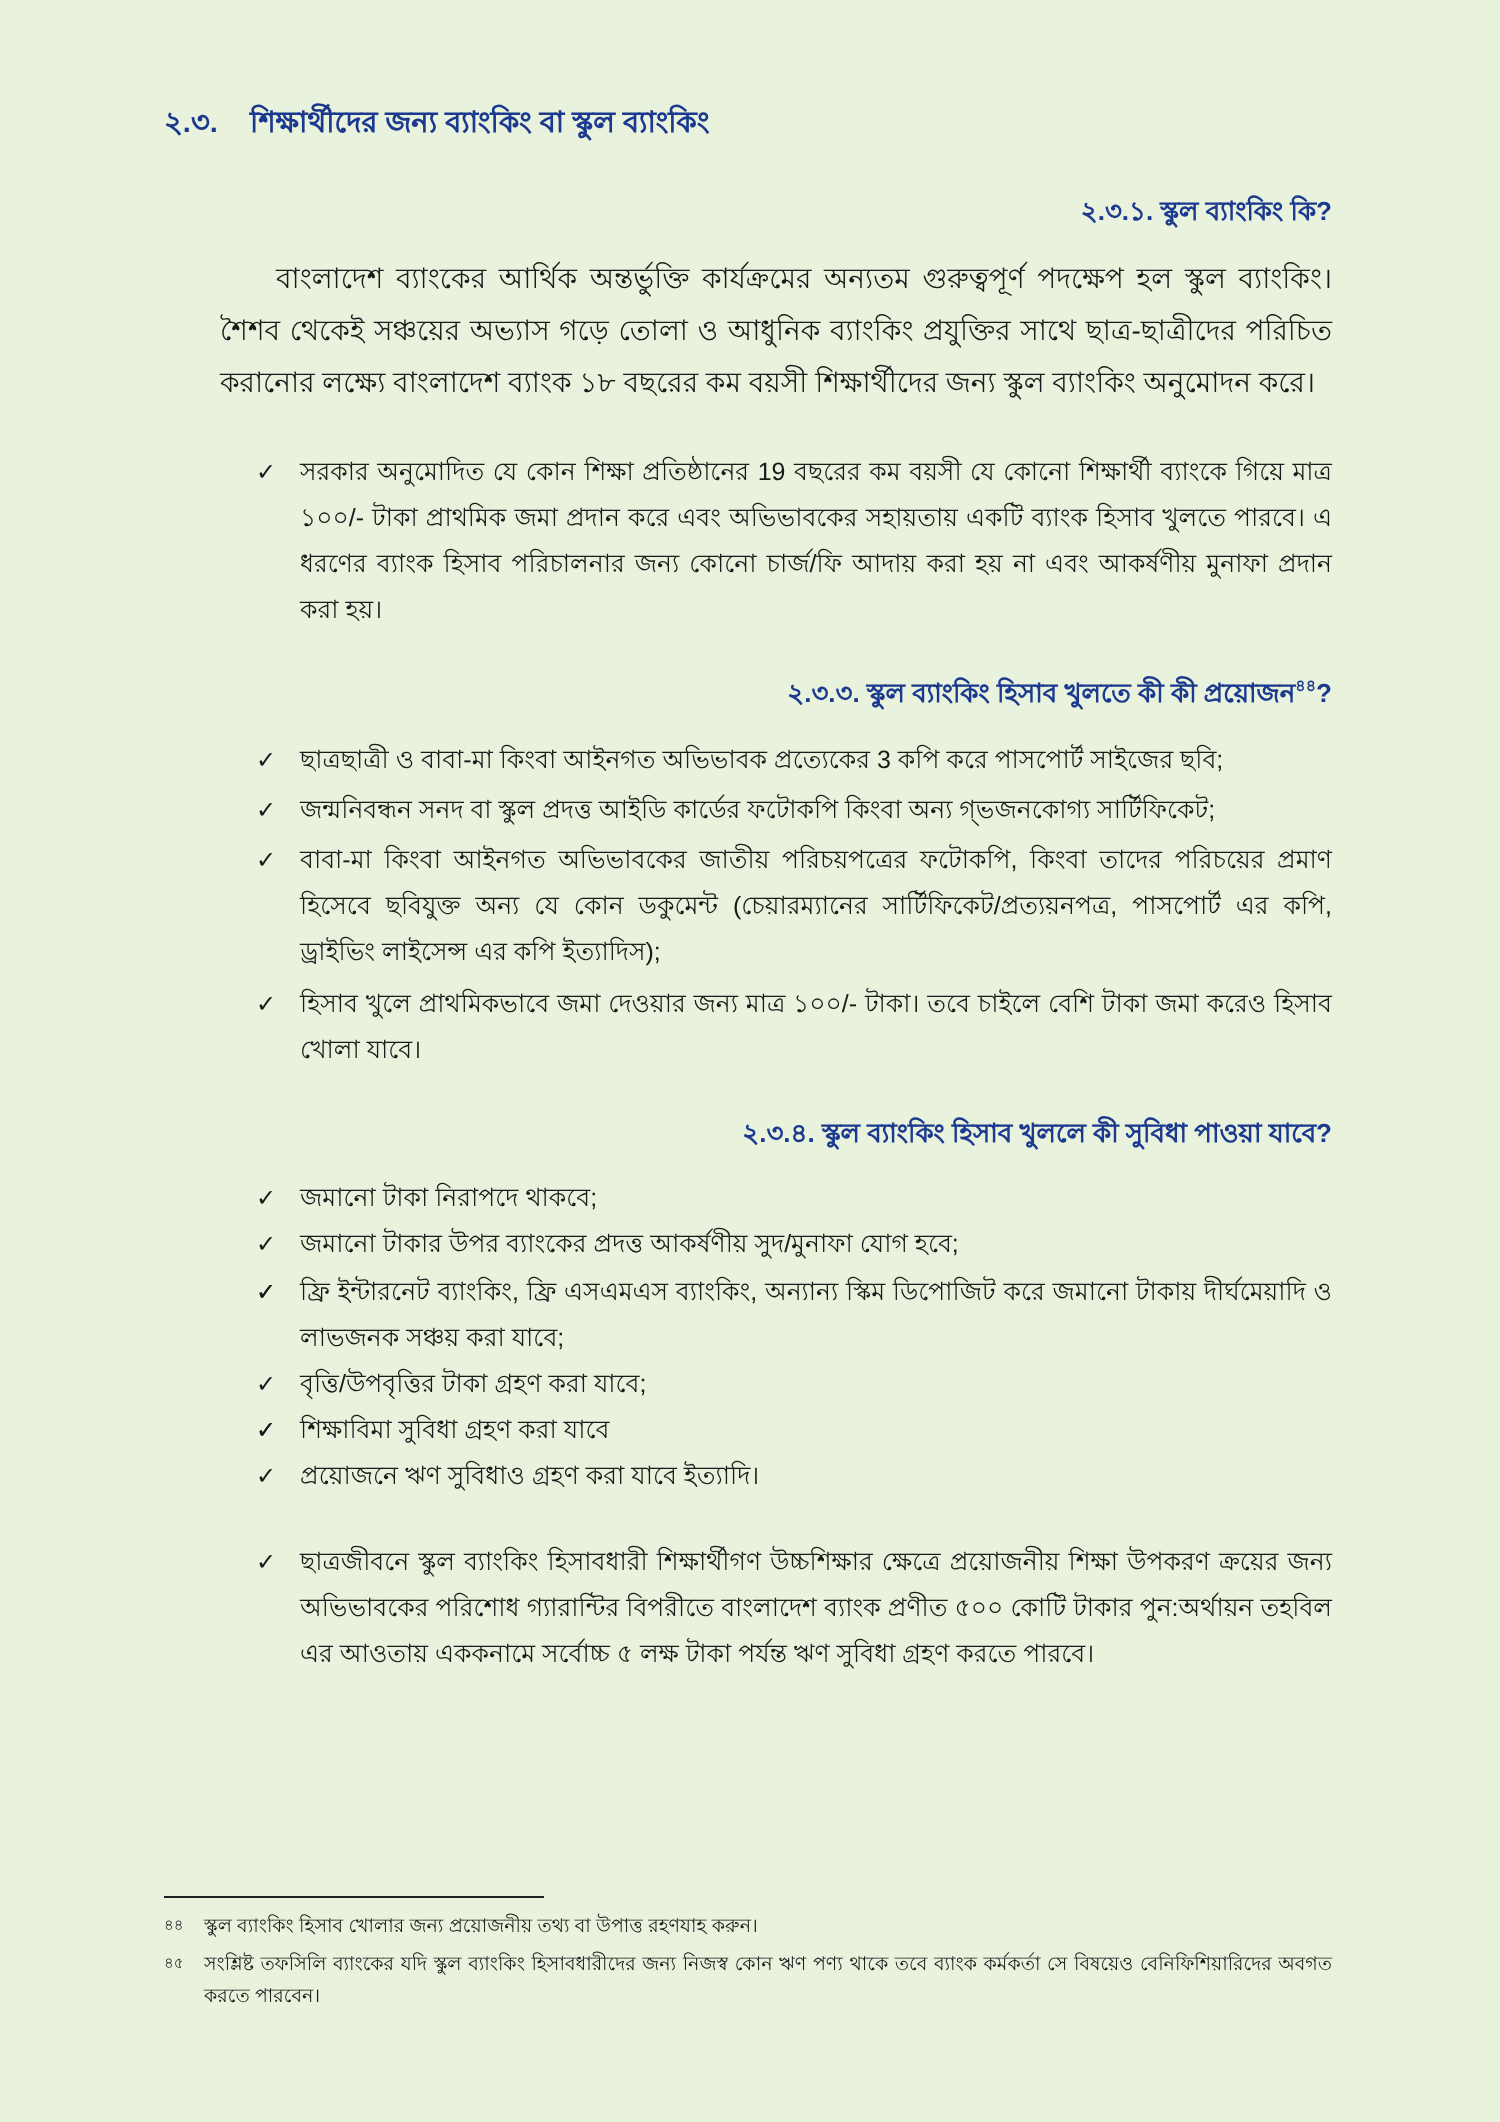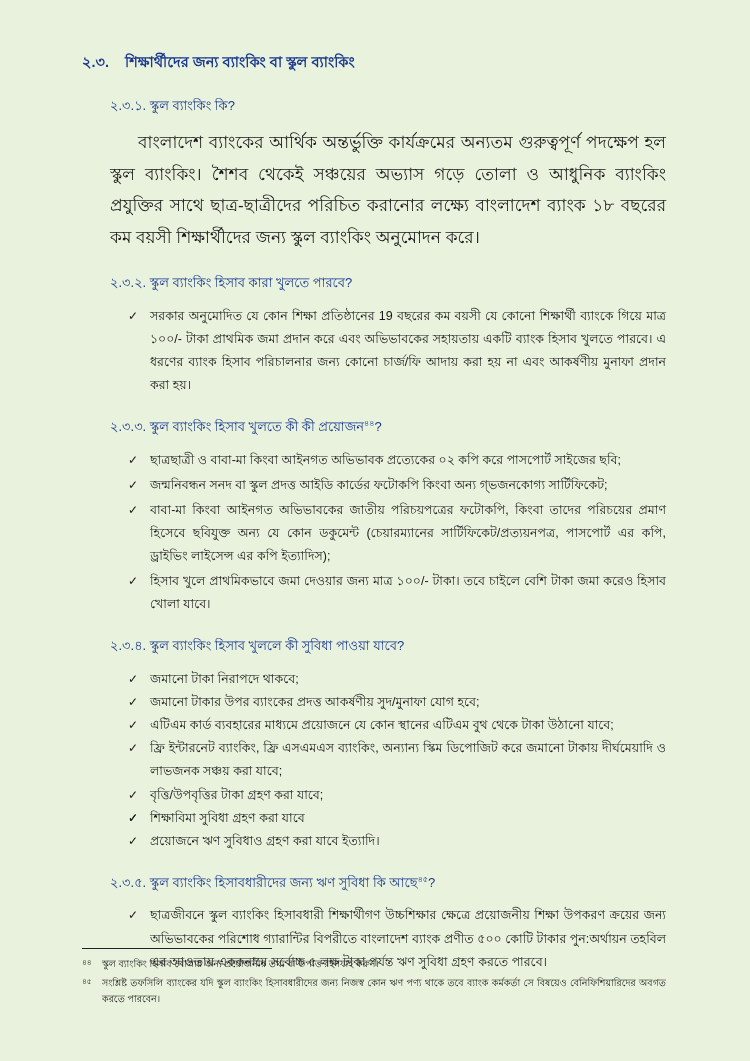--- a/index.html
+++ b/index.html
@@ -31,28 +31,29 @@
   }
   h2.section-title {
     font-size: 14.5px;
     font-weight: bold;
     color: #1b3a8f;
     margin: 0 0 22px 0;
     line-height: 1.5;
   }
   h3.sub-title {
     font-size: 13px;
-    font-weight: normal;
+    font-weight: bold;
     color: #1b3a8f;
     margin: 0 0 12px 0;
     padding-left: 28px;
     line-height: 1.5;
+    text-align: right;
   }
   .para {
-    font-size: 17px;
+    font-size: 14px;
     line-height: 1.85;
     text-align: justify;
     margin: 0 0 20px 0;
     padding-left: 28px;
     text-indent: 28px;
   }
   ul.bullets {
     list-style: none;
     margin: 0 0 20px 0;
     padding: 0 0 0 46px;
@@ -118,35 +119,34 @@
 
     <h2 class="section-title">
       <span>২.৩.</span>
       &nbsp;&nbsp;
       <span>শিক্ষার্থীদের জন্য ব্যাংকিং বা স্কুল ব্যাংকিং</span>
     </h2>
 
     <h3 class="sub-title">২.৩.১. স্কুল ব্যাংকিং কি?</h3>
     <p class="para">বাংলাদেশ ব্যাংকের আর্থিক অন্তর্ভুক্তি কার্যক্রমের অন্যতম গুরুত্বপূর্ণ পদক্ষেপ হল স্কুল ব্যাংকিং। শৈশব থেকেই সঞ্চয়ের অভ্যাস গড়ে তোলা ও আধুনিক ব্যাংকিং প্রযুক্তির সাথে ছাত্র-ছাত্রীদের পরিচিত করানোর লক্ষ্যে বাংলাদেশ ব্যাংক ১৮ বছরের কম বয়সী শিক্ষার্থীদের জন্য স্কুল ব্যাংকিং অনুমোদন করে।</p>
 
-    <h3 class="sub-title">২.৩.২. স্কুল ব্যাংকিং হিসাব কারা খুলতে পারবে?</h3>
     <ul class="bullets">
       <li>
         <span class="tick">✓</span>
         <span>সরকার অনুমোদিত যে কোন শিক্ষা প্রতিষ্ঠানের 19 বছরের কম বয়সী যে কোনো শিক্ষার্থী ব্যাংকে গিয়ে মাত্র ১০০/- টাকা প্রাথমিক জমা প্রদান করে এবং অভিভাবকের সহায়তায় একটি ব্যাংক হিসাব খুলতে পারবে। এ ধরণের ব্যাংক হিসাব পরিচালনার জন্য কোনো চার্জ/ফি আদায় করা হয় না এবং আকর্ষণীয় মুনাফা প্রদান করা হয়।</span>
       </li>
     </ul>
 
     <h3 class="sub-title">
       <span>২.৩.৩. স্কুল ব্যাংকিং হিসাব খুলতে কী কী প্রয়োজন</span><sup class="fn">৪৪</sup><span>?</span>
     </h3>
     <ul class="bullets">
       <li>
         <span class="tick">✓</span>
-        <span>ছাত্রছাত্রী ও বাবা-মা কিংবা আইনগত অভিভাবক প্রত্যেকের ০২ কপি করে পাসপোর্ট সাইজের ছবি;</span>
+        <span>ছাত্রছাত্রী ও বাবা-মা কিংবা আইনগত অভিভাবক প্রত্যেকের 3 কপি করে পাসপোর্ট সাইজের ছবি;</span>
       </li>
       <li>
         <span class="tick">✓</span>
         <span>জন্মনিবন্ধন সনদ বা স্কুল প্রদত্ত আইডি কার্ডের ফটোকপি কিংবা অন্য গ্ভজনকোগ্য সার্টিফিকেট;</span>
       </li>
       <li>
         <span class="tick">✓</span>
         <span>বাবা-মা কিংবা আইনগত অভিভাবকের জাতীয় পরিচয়পত্রের ফটোকপি, কিংবা তাদের পরিচয়ের প্রমাণ হিসেবে ছবিযুক্ত অন্য যে কোন ডকুমেন্ট (চেয়ারম্যানের সার্টিফিকেট/প্রত্যয়নপত্র, পাসপোর্ট এর কপি, ড্রাইভিং লাইসেন্স এর কপি ইত্যাদিস);</span>
       </li>
       <li>
@@ -160,21 +160,20 @@
       <li>
         <span class="tick">✓</span>
         <span>জমানো টাকা নিরাপদে থাকবে;</span>
       </li>
       <li>
         <span class="tick">✓</span>
         <span>জমানো টাকার উপর ব্যাংকের প্রদত্ত আকর্ষণীয় সুদ/মুনাফা যোগ হবে;</span>
       </li>
       <li>
         <span class="tick">✓</span>
-        <span>এটিএম কার্ড ব্যবহারের মাধ্যমে প্রয়োজনে যে কোন স্থানের এটিএম বুথ থেকে টাকা উঠানো যাবে;</span>
       </li>
       <li>
         <span class="tick">✓</span>
         <span>ফ্রি ইন্টারনেট ব্যাংকিং, ফ্রি এসএমএস ব্যাংকিং, অন্যান্য স্কিম ডিপোজিট করে জমানো টাকায় দীর্ঘমেয়াদি ও লাভজনক সঞ্চয় করা যাবে;</span>
       </li>
       <li>
         <span class="tick">✓</span>
         <span>বৃত্তি/উপবৃত্তির টাকা গ্রহণ করা যাবে;</span>
       </li>
       <li>
@@ -183,23 +182,20 @@
       <li>
         <span class="tick">✓</span>
         <span>শিক্ষাবিমা সুবিধা গ্রহণ করা যাবে</span>
       </li>
       <li>
         <span class="tick">✓</span>
         <span>প্রয়োজনে ঋণ সুবিধাও গ্রহণ করা যাবে ইত্যাদি।</span>
       </li>
     </ul>
 
-    <h3 class="sub-title gap-top">
-      <span>২.৩.৫. স্কুল ব্যাংকিং হিসাবধারীদের জন্য ঋণ সুবিধা কি আছে</span><sup class="fn">৪৫</sup><span>?</span>
-    </h3>
     <ul class="bullets">
       <li>
         <span class="tick">✓</span>
         <span>ছাত্রজীবনে স্কুল ব্যাংকিং হিসাবধারী শিক্ষার্থীগণ উচ্চশিক্ষার ক্ষেত্রে প্রয়োজনীয় শিক্ষা উপকরণ ক্রয়ের জন্য অভিভাবকের পরিশোধ গ্যারান্টির বিপরীতে বাংলাদেশ ব্যাংক প্রণীত ৫০০ কোটি টাকার পুন:অর্থায়ন তহবিল এর আওতায় এককনামে সর্বোচ্চ ৫ লক্ষ টাকা পর্যন্ত ঋণ সুবিধা গ্রহণ করতে পারবে।</span>
       </li>
     </ul>
 
   </div>
 
   <div class="footnote-area">

